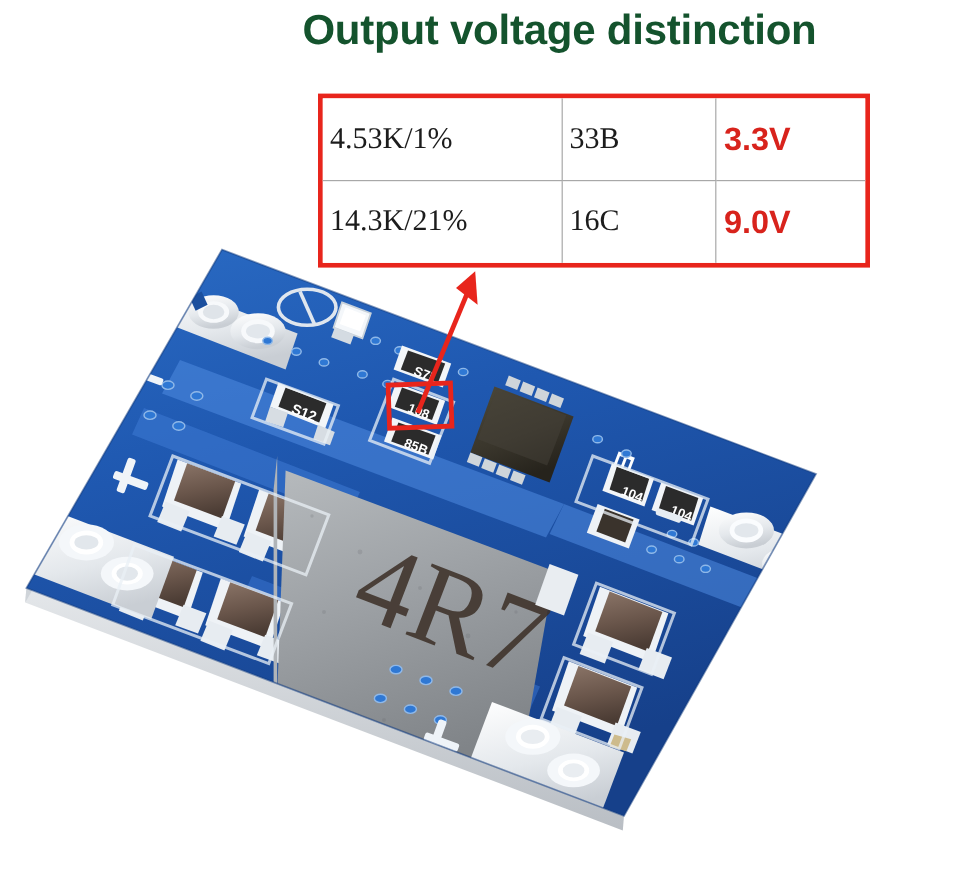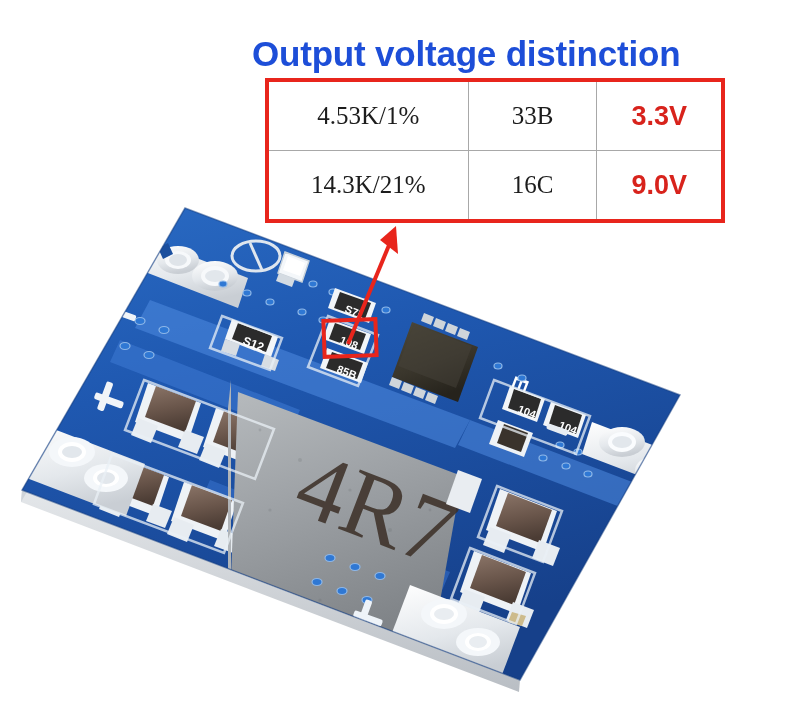--- a/index.html
+++ b/index.html
@@ -15,28 +15,27 @@
     font-family: "Liberation Sans", sans-serif;
   }
 
   
   #title {
     position: absolute;
     left: 252px;
     top: 4px;
     width: 540px;
     height: 44px;
-    color: #1d4ed8;
+    color: #14532d;
     font-family: "Liberation Sans", sans-serif;
     font-weight: bold;
     font-size: 35px;
     line-height: 44px;
     letter-spacing: -0.2px;
     white-space: nowrap;
-    margin-top: 28px;
   }
 
   
   #voltage-table {
     position: absolute;
     left: 265px;
     top: 78px;
     width: 460px;
     height: 145px;
     border: 4px solid #e8251c;
@@ -47,21 +46,20 @@
     width: 100%;
     height: 100%;
     border-collapse: collapse;
     table-layout: fixed;
   }
   #voltage-table td {
     border: 1px solid #a8a8a8;
     font-family: "Liberation Serif", serif;
     font-size: 25px;
     color: #1c1c1c;
-    text-align: center;
     padding: 0 6px;
     vertical-align: middle;
     background: #ffffff;
   }
   #voltage-table tr td:nth-child(1) { width: 45%; }
   #voltage-table tr td:nth-child(2) { width: 28%; }
   #voltage-table tr td:nth-child(3) {
     width: 27%;
     color: #d8231c;
     font-family: "Liberation Sans", sans-serif;

